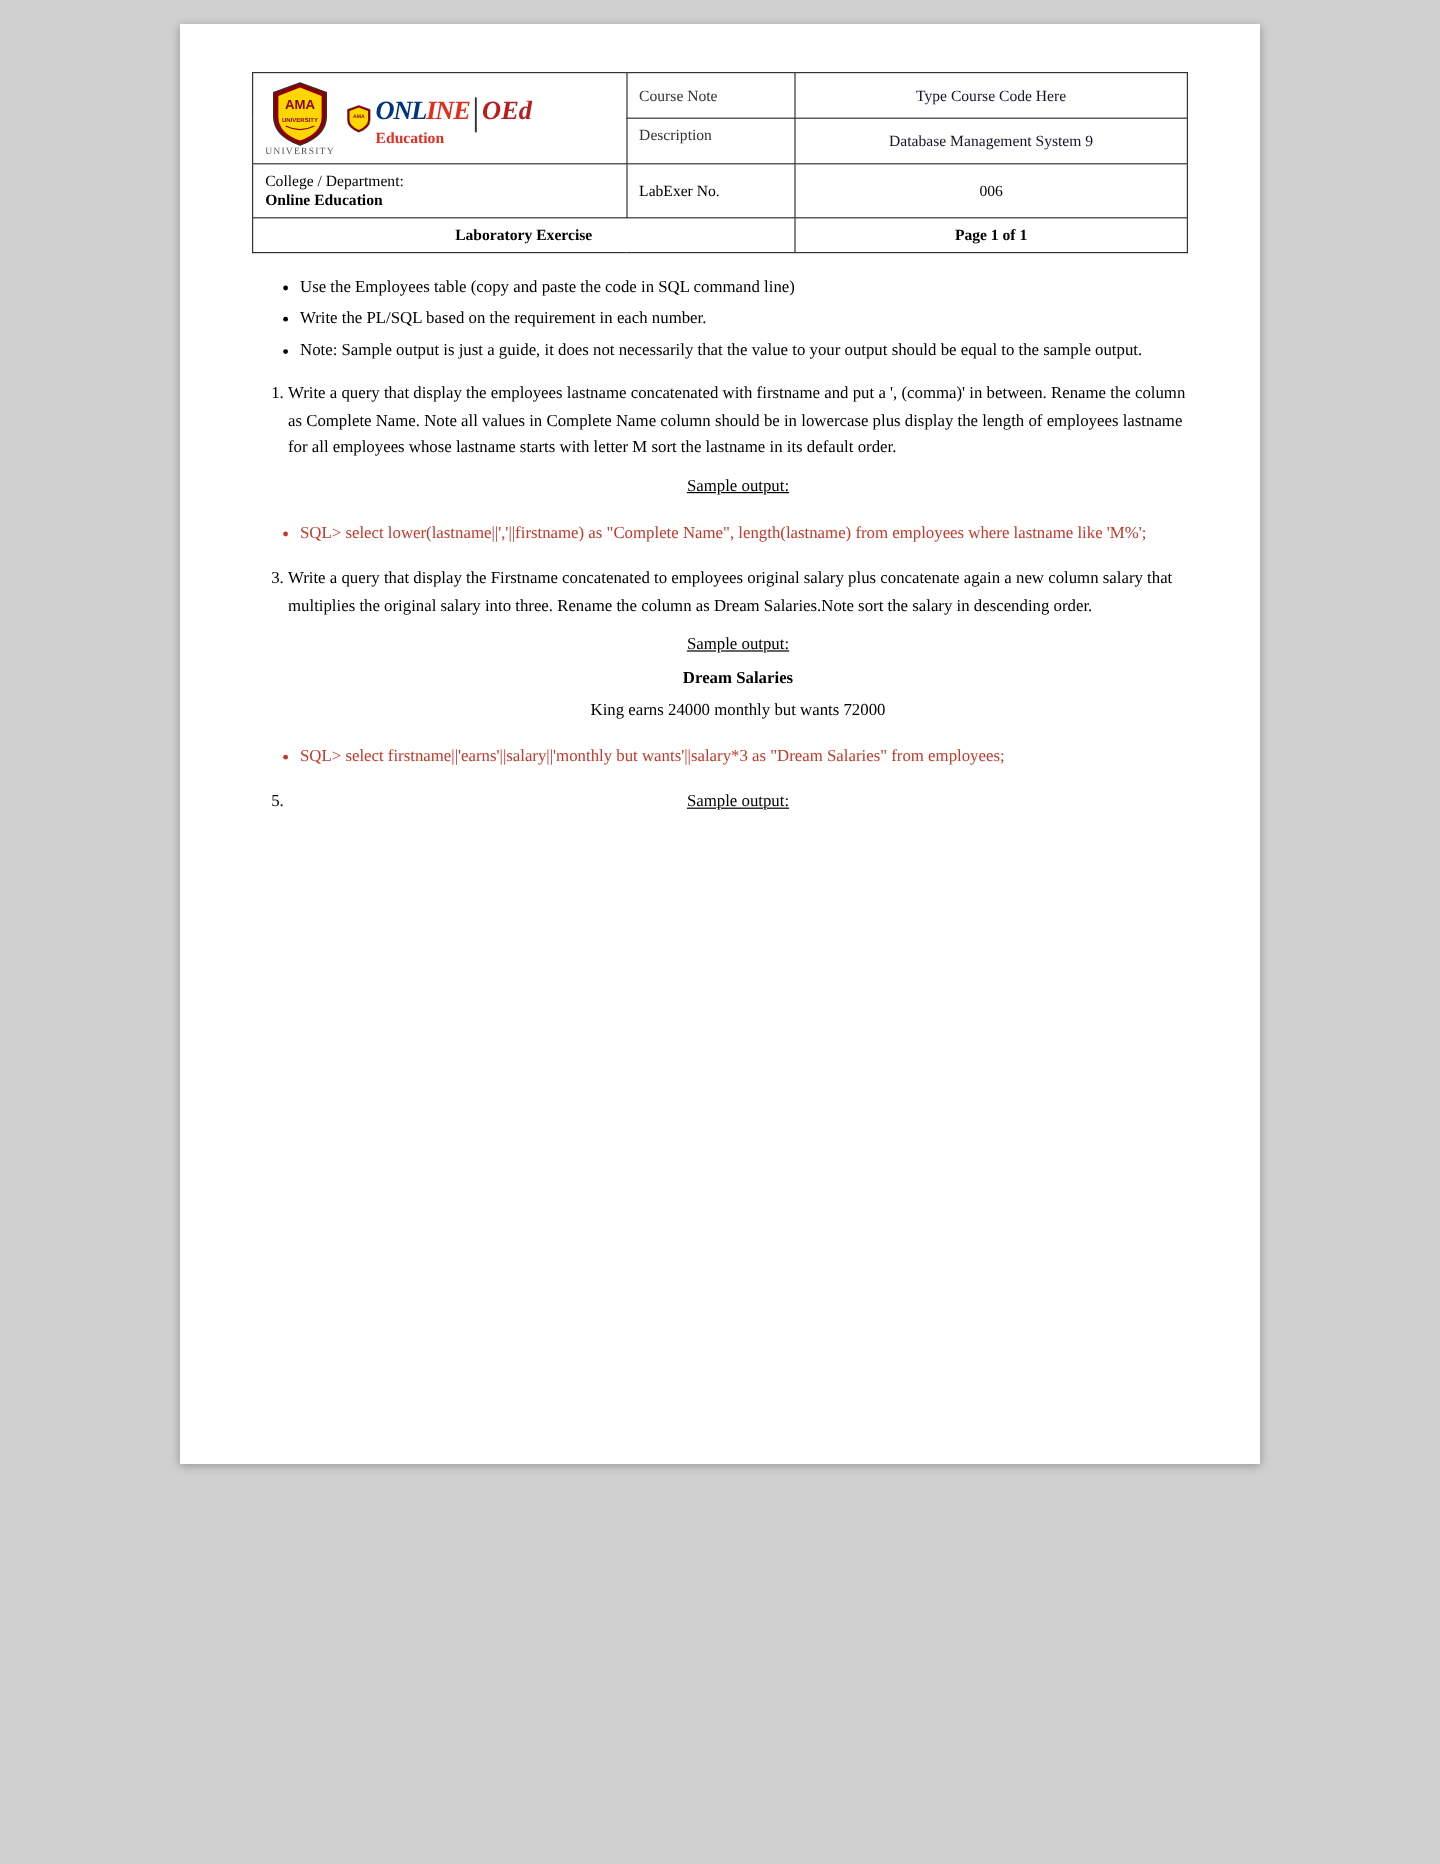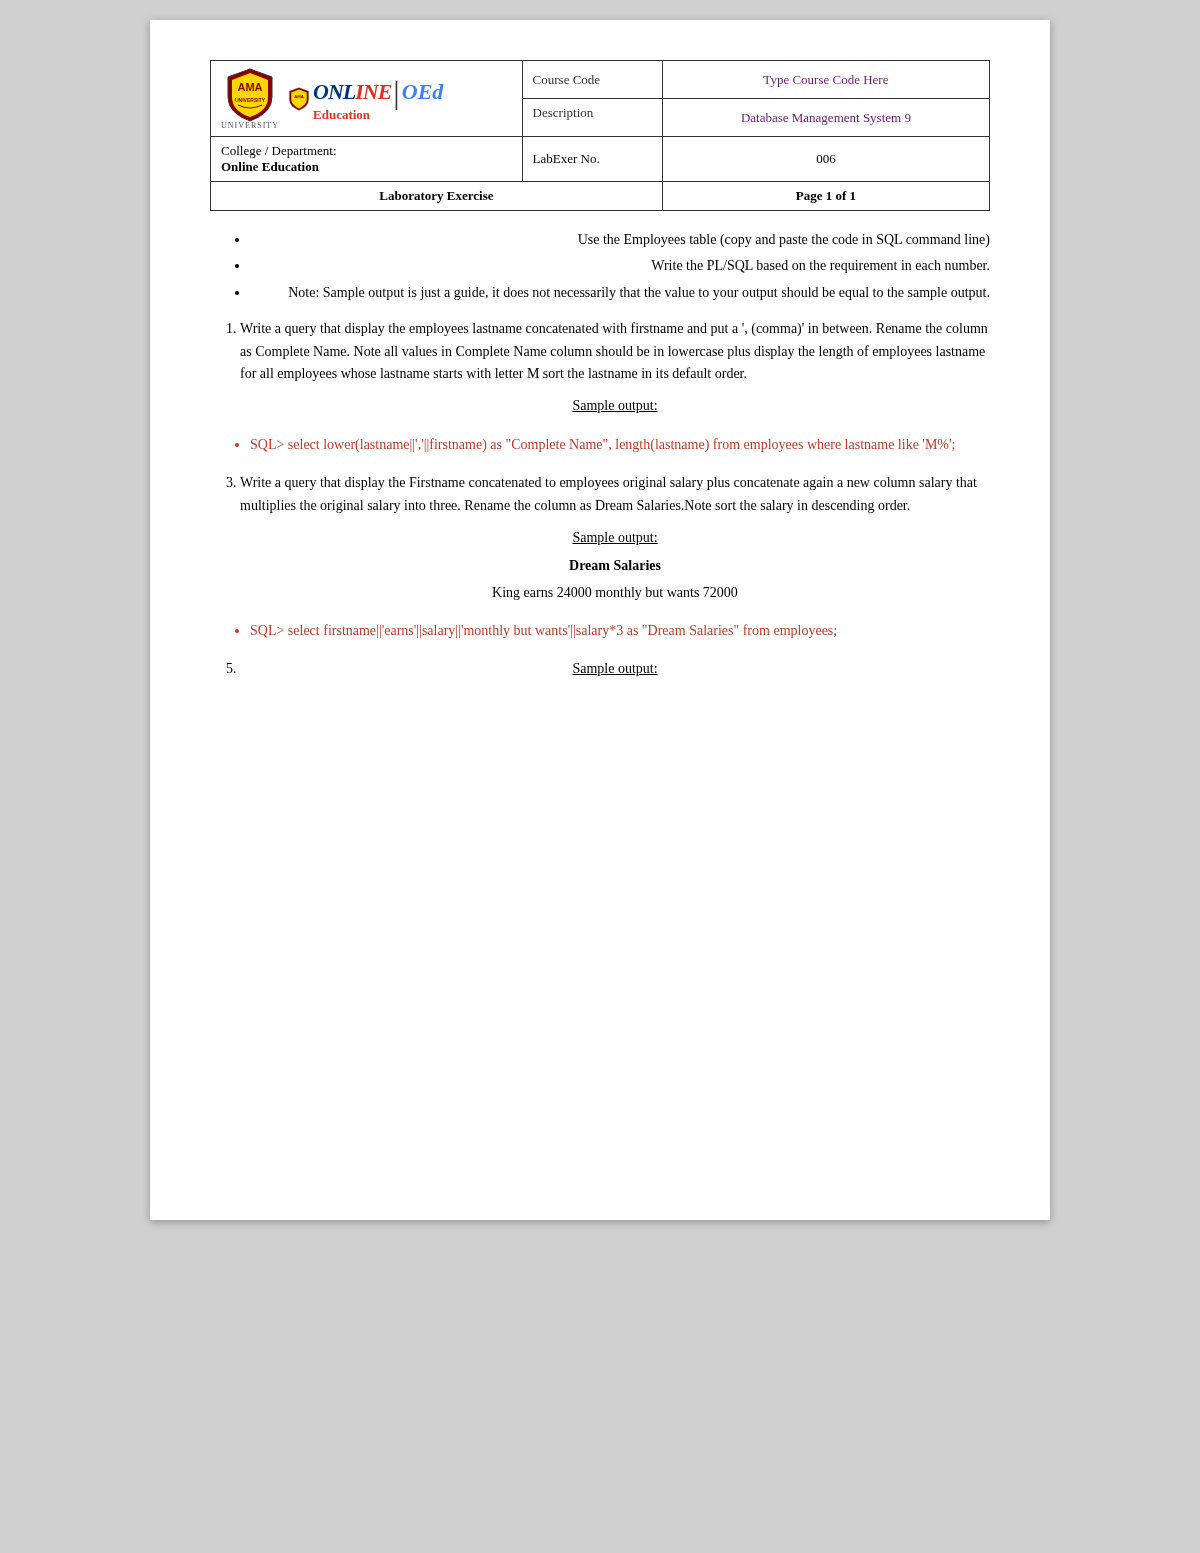--- a/index.html
+++ b/index.html
@@ -70,21 +70,21 @@
       font-size: 13px;
       color: #e03020;
       font-weight: 700;
     }
     .course-label {
       font-size: 13px;
       color: #333;
     }
     .course-value {
       font-size: 13px;
-      color: #701a75;
+      color: #0f172a;
       text-align: center;
     }
     .college-row td {
       font-size: 13px;
     }
     .college-dept {
       width: 40%;
     }
     .lab-label {
       font-size: 13px;
@@ -105,21 +105,20 @@
       line-height: 1.6;
     }
     .direction-label {
       margin-bottom: 6px;
       font-size: 14px;
     }
     .bullet-list {
       list-style: disc;
       margin-left: 40px;
       margin-bottom: 14px;
-      text-align: right;
     }
     .bullet-list li {
       margin-bottom: 4px;
       font-size: 14px;
     }
     .numbered-list {
       list-style: decimal;
       margin-left: 30px;
     }
     .numbered-list > li {
@@ -214,28 +213,28 @@
               <path d="M12 1 L23 5 L23 15 Q23 23 12 27 Q1 23 1 15 L1 5 Z" fill="#8B0000" stroke="#333" stroke-width="0.5"></path>
               <path d="M12 3 L21 6.5 L21 15 Q21 21 12 25 Q3 21 3 15 L3 6.5 Z" fill="#FFD700"></path>
               <text x="12" y="13" text-anchor="middle" font-size="5" font-weight="900" fill="#8B0000" font-family="Arial">AMA</text>
             </svg>
             <div style="display:flex; flex-direction:column; align-items:flex-start; line-height:1;">
               <div style="display:flex; align-items:center;">
                 <span class="online-text">
                   <span style="color:#003580;">ONL</span><span style="color:#e03020;">INE</span>
                 </span>
                 <span class="pipe-sep">|</span>
-                <span class="oed-text" style="color:#3b82f6; font-weight:900; font-size:22px; font-style:italic;">OEd</span>
+                <span class="oed-text" style="color:#b91c1c; font-weight:900; font-size:22px; font-style:italic;">OEd</span>
               </div>
               <span class="education-text">Education</span>
             </div>
           </div>
         </div>
       </td>
-      <td class="course-label" style="width:18%; font-size:13px;">Course Code</td>
+      <td class="course-label" style="width:18%; font-size:13px;">Course Note</td>
       <td class="course-value" style="font-size:13px; text-align:center;">Type Course Code Here</td>
     </tr>
     <tr>
       <td class="course-label" style="font-size:13px; vertical-align:top; padding-top:6px;">Description</td>
       <td class="course-value" style="font-size:13px; text-align:center;">Database Management System 9</td>
     </tr>
     <tr class="college-row">
       <td colspan="1" class="college-dept" style="font-size:13px;">
         <span>College / Department:</span><br>
         <strong>Online Education</strong>

